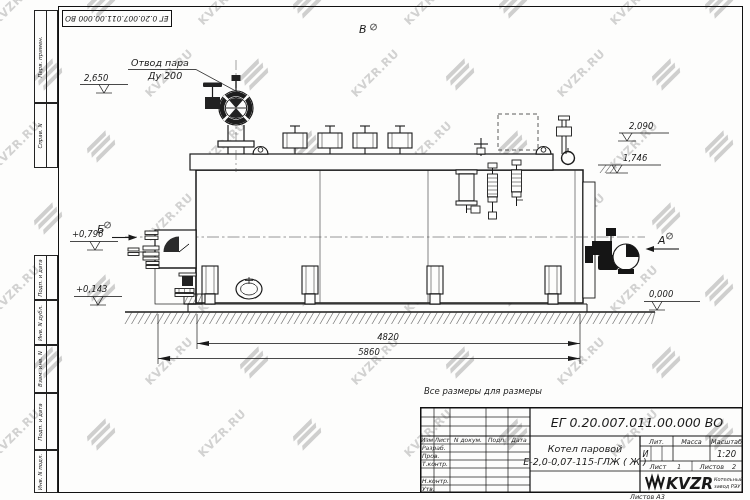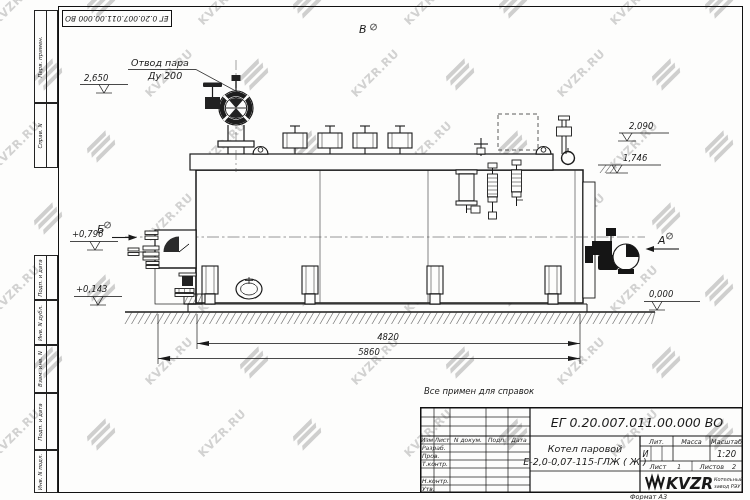--- a/index.html
+++ b/index.html
@@ -224,22 +224,22 @@
       <span class="mlabel">Подп. и дата</span>
     </div>
   <div class="mcell" style="top:450px;height:43px">
       <span class="mlabel">Инв. N подл.</span>
     </div>
 
   <div class="stamp">
       <span>ЕГ 0.20.007.011.00.000  ВО</span>
     </div>
 
-  <div class="note">Все примен для справок</div>
-  <div class="format">Формат А3</div>
+  <div class="note">Все размеры для размеры</div>
+  <div class="format">Листов А3</div>
 
   <svg id="draw" width="750" height="500" viewBox="0 0 750 500">
     <g stroke="#1a1a1a" fill="none" stroke-width="1.2">
 
       <g>
         <line x1="125" y1="312" x2="655" y2="312" stroke-width="1.6"></line>
         <g>
             <line x1="125" y1="324" x2="132" y2="312" stroke="#3a3a3a" stroke-width="0.55"></line>
             <line x1="131.5" y1="324" x2="138.5" y2="312" stroke="#3a3a3a" stroke-width="0.55"></line>
             <line x1="138" y1="324" x2="145" y2="312" stroke="#3a3a3a" stroke-width="0.55"></line>

